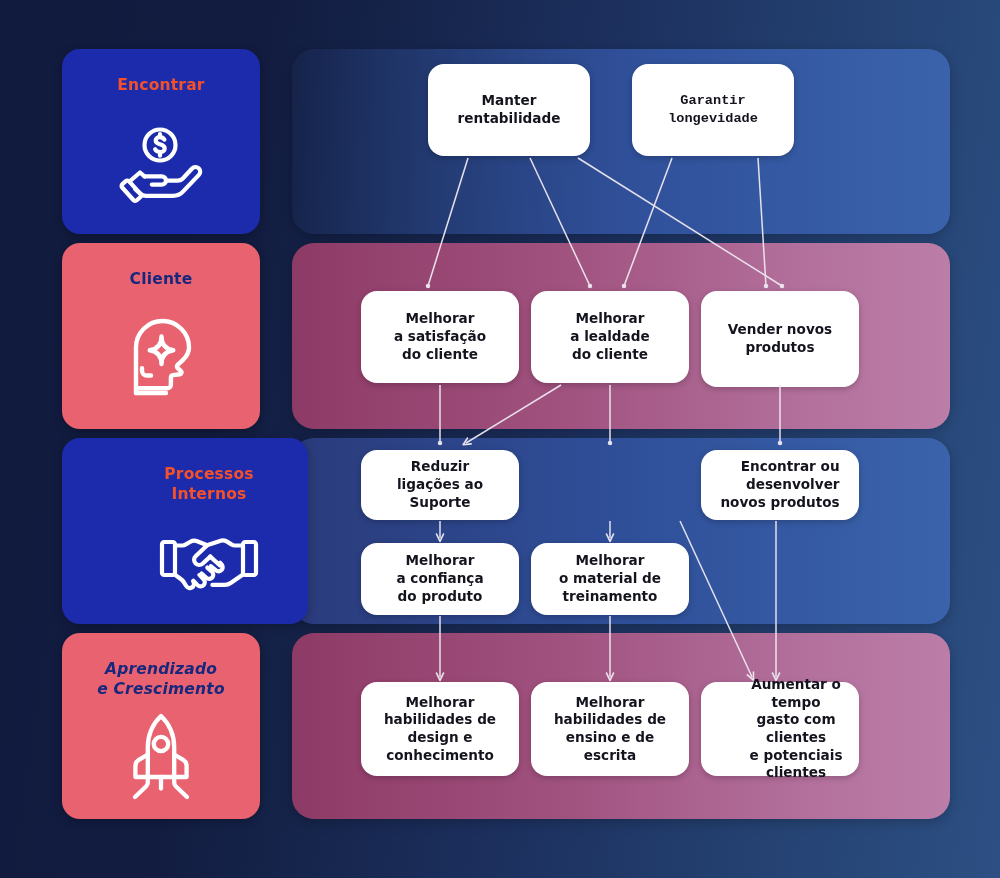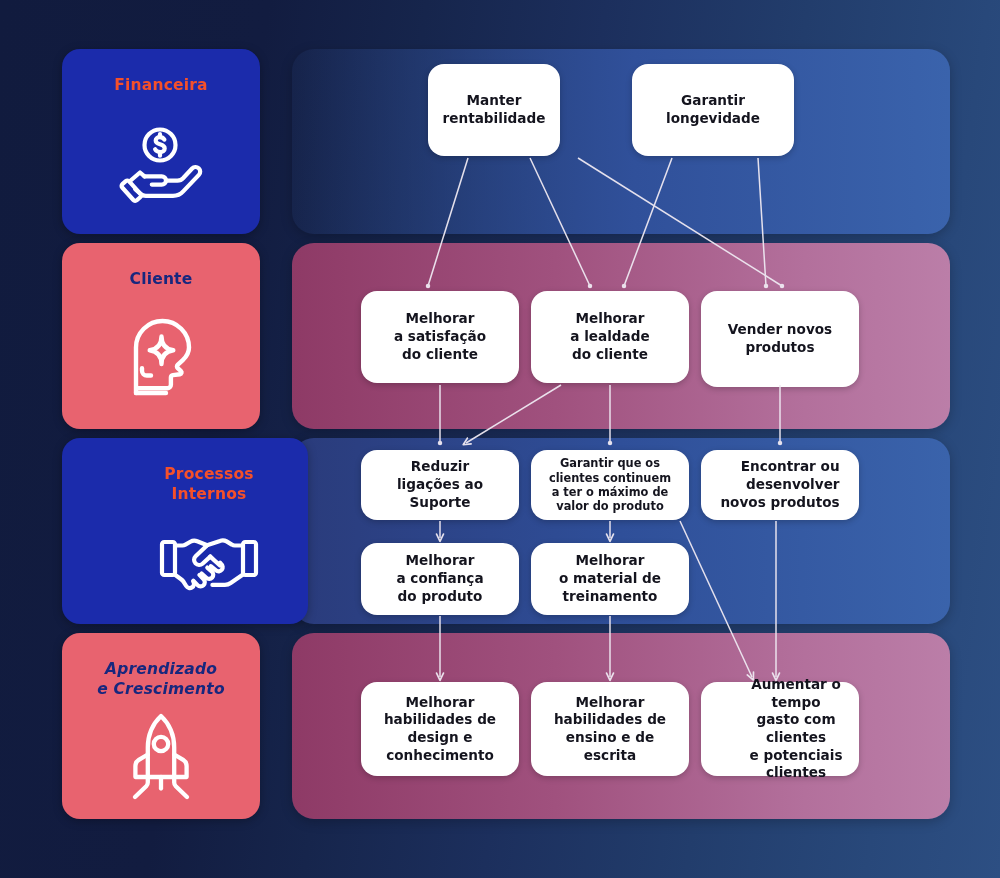--- a/index.html
+++ b/index.html
@@ -125,21 +125,21 @@
 
 <div id="root">
   <div class="bg-layer"></div>
 
   <div class="row-band band-blue" style="top:49px;height:185px;"></div>
   <div class="row-band band-pink" style="top:243px;height:186px;"></div>
   <div class="row-band band-blue2" style="top:438px;height:186px;"></div>
   <div class="row-band band-pink" style="top:633px;height:186px;"></div>
 
   <div class="cat-tile blue" style="top:49px;height:185px;">
-    <div class="cat-label">Financeira</div>
+    <div class="cat-label">Encontrar</div>
     <div class="cat-icon">
       <svg width="86" height="80" viewBox="0 0 86 80" fill="none" stroke="#ffffff" stroke-width="4.2" stroke-linecap="round" stroke-linejoin="round">
         <circle cx="42" cy="20" r="15.5"></circle>
         <path d="M46.4 14.6c-1-1.6-2.6-2.5-4.5-2.5-2.4 0-4.2 1.4-4.2 3.4 0 2.1 1.7 3.1 4.3 3.8 2.9.8 4.7 1.8 4.7 4.1 0 2.2-2 3.6-4.6 3.6-2.2 0-4-1-5-2.7"></path>
         <path d="M42 9.2v2.6M42 28v2.7"></path>
         <path d="M11.5 56.5 22 47.5l4.5 3.9"></path>
         <path d="M26.5 51.4h17.2c2.4 0 4.3 1.8 4.3 4.1s-1.9 4.1-4.3 4.1H33.8"></path>
         <path d="M48.2 55.6h11.2c2.5 0 4.6-1.1 6.1-2.8l8.6-9.3c1.8-1.9 4.7-2 6.6-.3 1.9 1.8 2 4.8.2 6.7L65.2 66.4c-2.6 2.9-6.3 4.5-10.2 4.5H27.8c-1.9 0-3.8-.7-5.2-2l-5.4-4.8"></path>
         <path d="M11.2 56.3 22.4 68.8c.9 1 .8 2.5-.2 3.4l-3.4 3c-1 .9-2.5.8-3.4-.2L4.2 62.5c-.9-1-.8-2.5.2-3.4l3.4-3c1-.9 2.5-.8 3.4.2z"></path>
       </svg>
@@ -187,41 +187,37 @@
         <circle cx="46" cy="33" r="7.2"></circle>
         <path d="M32.8 43.5l-9 5.4c-2.1 1.3-3.4 3.6-3.4 6.1V66h12.4"></path>
         <path d="M59.2 43.5l9 5.4c2.1 1.3 3.4 3.6 3.4 6.1V66H59.2"></path>
         <path d="M32.8 66v5.5c0 1.4-.6 2.8-1.6 3.8L20 86"></path>
         <path d="M59.2 66v5.5c0 1.4.6 2.8 1.6 3.8L72 86"></path>
         <path d="M46 66v11.5"></path>
       </svg>
     </div>
   </div>
 
-  <div class="node t14" style="left:428px;top:64px;width:132px;height:92px;">Manter
+  <div class="node t14" style="left:428px;top:64px;width:162px;height:92px;">Manter
 rentabilidade</div>
-  <div class="node t14" style="left:632px;top:64px;width:162px;height:92px;">Garantir
+  <div class="node t14" style="left:632px;top:64px;width:162px;height:92px;font-family:Liberation Mono, monospace;">Garantir
 longevidade</div>
 
   <div class="node t14" style="left:361px;top:291px;width:158px;height:92px;">Melhorar
 a satisfação
 do cliente</div>
   <div class="node t14" style="left:531px;top:291px;width:158px;height:92px;">Melhorar
 a lealdade
 do cliente</div>
   <div class="node t14" style="left:701px;top:291px;width:158px;height:96px;">Vender novos
 produtos</div>
 
   <div class="node t14" style="left:361px;top:450px;width:158px;height:70px;">Reduzir
 ligações ao
 Suporte</div>
-  <div class="node t12" style="left:531px;top:450px;width:158px;height:70px;">Garantir que os
-clientes continuem
-a ter o máximo de
-valor do produto</div>
   <div class="node t14" style="left:701px;top:450px;width:158px;height:70px;text-align:right;">Encontrar ou
 desenvolver
 novos produtos</div>
 
   <div class="node t14" style="left:361px;top:543px;width:158px;height:72px;">Melhorar
 a confiança
 do produto</div>
   <div class="node t14" style="left:531px;top:543px;width:158px;height:72px;">Melhorar
 o material de
 treinamento</div>

